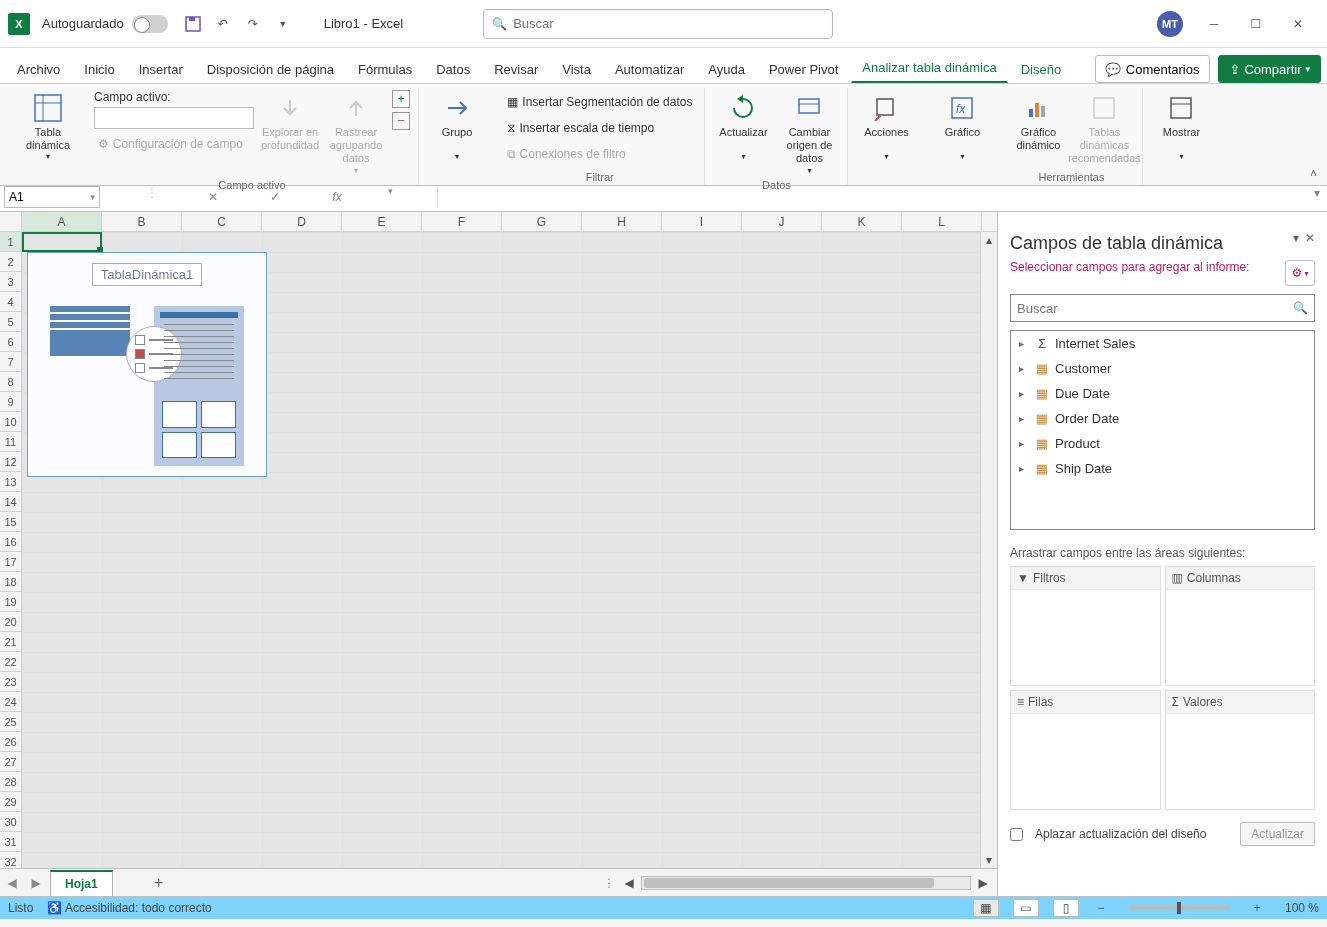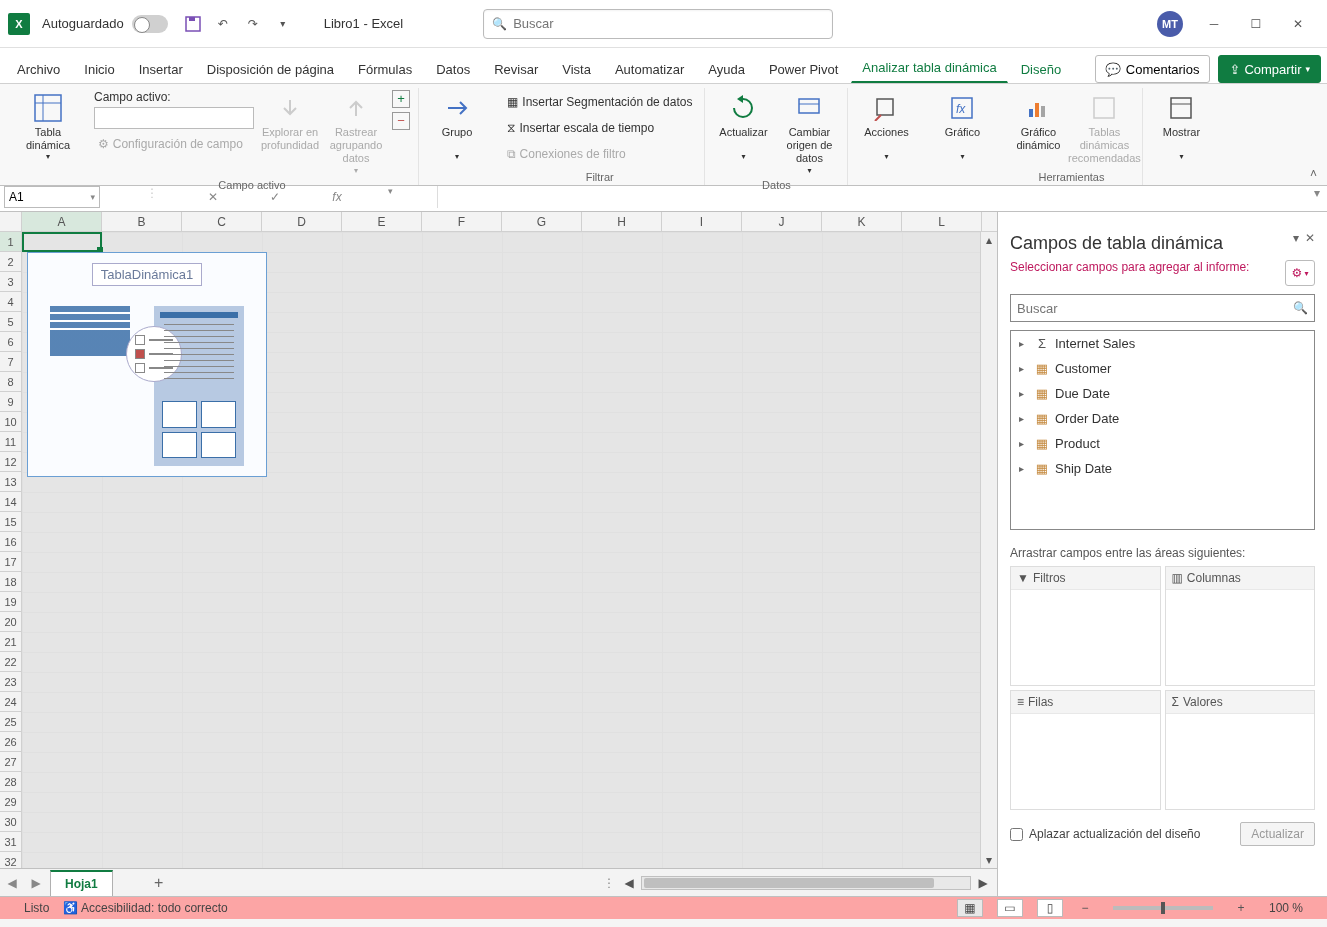--- a/index.html
+++ b/index.html
@@ -88,35 +88,35 @@
 .field-list { border: 1px solid #888; height: 200px; overflow-y: auto; }
 .field-item { display: flex; align-items: center; gap: 6px; padding: 5px 8px; font-size: 13px; color: #333; cursor: pointer; }
 .expander { color: #666; font-size: 10px; width: 10px; }
 .ftype { width: 14px; height: 14px; display:flex; align-items:center; justify-content:center;}
 .drag-hint { font-size: 12px; color: #555; margin: 16px 0 6px; }
 .areas { display: grid; grid-template-columns: 1fr 1fr; grid-template-rows: 120px 120px; gap: 4px; }
 .area { border: 1px solid #ddd; background: #fbfbfb; display: flex; flex-direction: column; }
 .area-head { padding: 4px 6px; font-size: 12px; color: #555; display: flex; align-items: center; gap: 4px; background:#f4f4f4;}
 .area-body { flex: 1; background: #fff; border-top: 1px solid #e8e8e8; }
 .defer-row { display: flex; align-items: center; justify-content: space-between; margin-top: 12px; font-size: 12px; color: #444; }
-.defer-row label { display: flex; align-items: center; gap: 6px; }
+.defer-row label { display: flex; align-items: center; gap: 12px; }
 .upd-btn { padding: 4px 10px; border: 1px solid #bbb; background: #f5f5f5; color: #999; cursor: default; border-radius: 2px; }
 
 
 .sheet-tabs-row { height: 28px; background: #f3f3f3; display: flex; align-items: center; border-top: 1px solid #c0c0c0; }
 .nav-btn { width: 24px; height: 24px; display: flex; align-items: center; justify-content: center; color: #888; cursor: pointer; }
 .sheet-tab { padding: 5px 14px; background: #fff; border: 1px solid #b0b0b0; border-bottom: none; font-size: 12px; color: #107c41; font-weight: 600; border-top: 2px solid #107c41; cursor: pointer; margin: 0 2px; }
 .new-sheet { width: 28px; height: 24px; display: flex; align-items: center; justify-content: center; color: #666; cursor: pointer; font-size: 16px; margin-left: 30px;}
 .hscroll-area { flex: 1; display: flex; align-items: center; justify-content: flex-end; padding: 0 6px; }
 .hscroll { width: 330px; height: 14px; background: #e8e8e8; border: 1px solid #c0c0c0; position: relative; margin: 0 4px; }
 .hthumb { position: absolute; left: 2px; top: 1px; width: 290px; height: 10px; background: #bfbfbf; border-radius: 2px; }
 .harrow { width:16px; height:14px; display:flex; align-items:center; justify-content:center; color:#555; cursor:pointer; }
 
 
-.statusbar { height: 23px; background: #fca5a5; border-top: 1px solid #c0c0c0; display: flex; align-items: center; padding: 0 24px; font-size: 12px; color: #444; gap: 14px; }
+.statusbar { height: 23px; background: #7dd3fc; border-top: 1px solid #c0c0c0; display: flex; align-items: center; padding: 0 8px; font-size: 12px; color: #444; gap: 14px; }
 .status-spacer { flex: 1; }
 .view-btn { width: 26px; height: 18px; border: 1px solid #bbb; background: #fff; cursor: pointer; display: flex; align-items: center; justify-content: center; }
 .view-btn.active { background: #e8e8e8; }
 .zoom-slider { width: 100px; height: 4px; background: #bbb; position: relative; margin: 0 6px; }
 .zoom-thumb { position: absolute; left: 48px; top: -4px; width: 4px; height: 12px; background: #555; }
 .zoom-btn { width: 16px; height: 16px; display: flex; align-items: center; justify-content: center; cursor: pointer; color: #555; }
 
 svg { display: block; }
 </style>
 </head>

